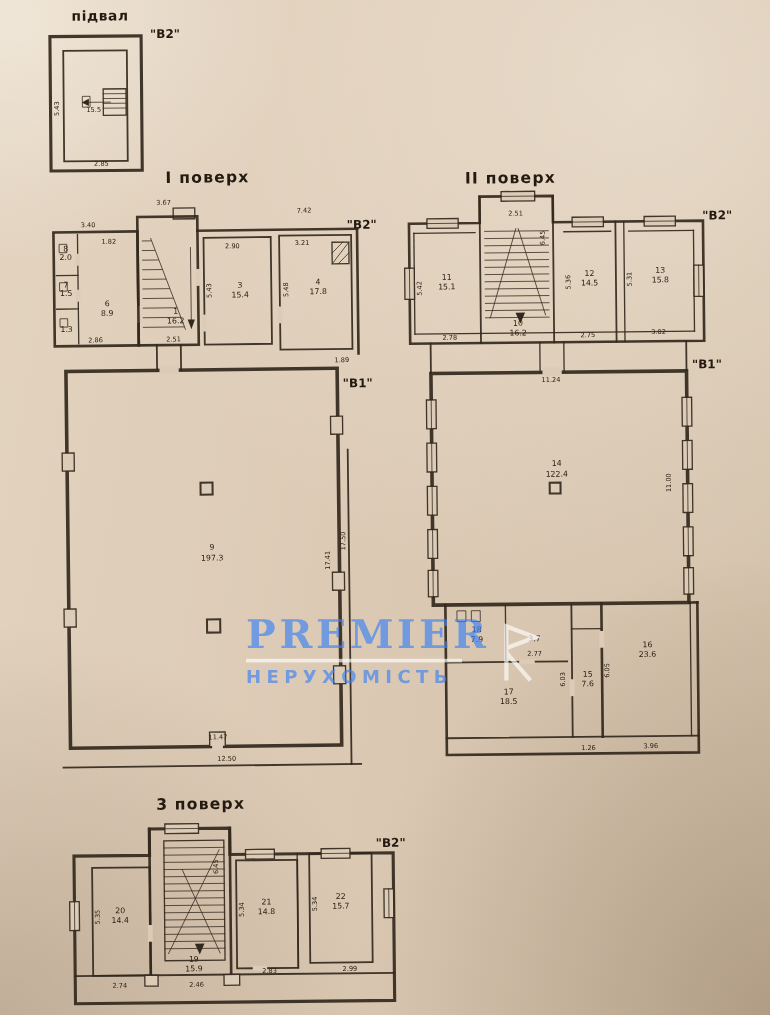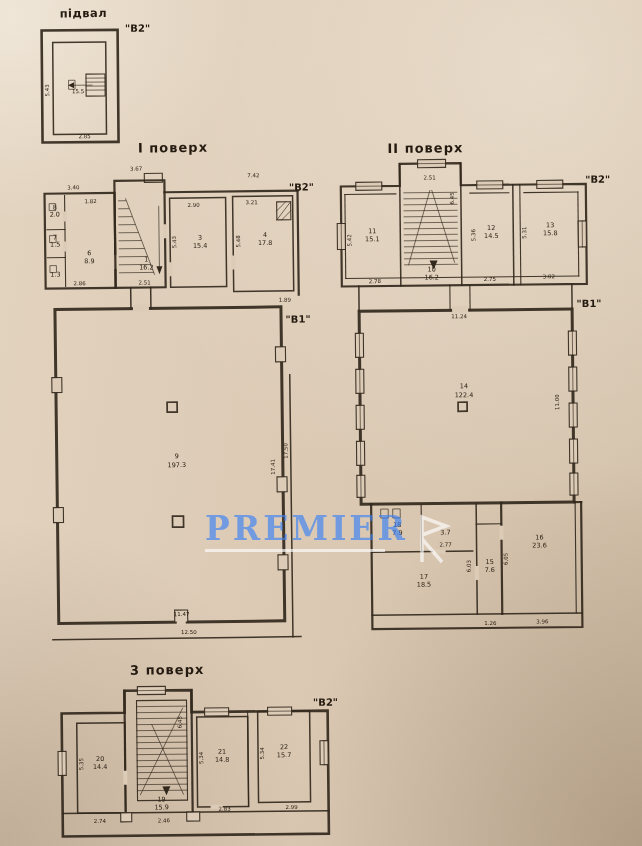--- a/index.html
+++ b/index.html
@@ -389,19 +389,20 @@
         <text class="ra" x="172" y="112">14.8</text>
         <text class="rn" x="234" y="100">22</text>
         <text class="ra" x="234" y="108">15.7</text>
       </g>
     </g>
   </svg>
 
   <div class="watermark">
     <div class="wm-brand">PREMIER</div>
     <div class="wm-rule"></div>
+    <div class="wm-sub">НЕРУХОМІСТЬ</div>
     <svg class="wm-logo" width="36" height="52" viewBox="0 0 36 52">
       <path d="M6,50 V5 L30,14 L6,23" stroke="#ffffff" stroke-width="3.5" fill="none"></path>
       <path d="M6,27 L26,50" stroke="#ffffff" stroke-width="3.5" fill="none"></path>
     </svg>
   </div>
 
 </div>
 
 </body></html>

